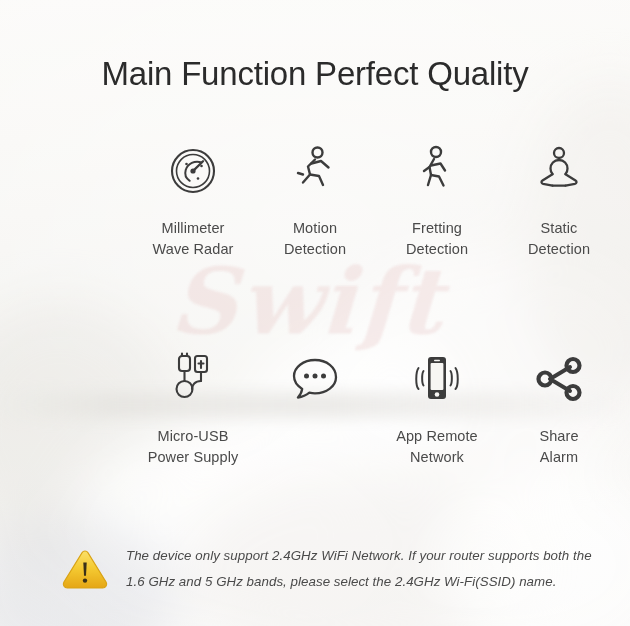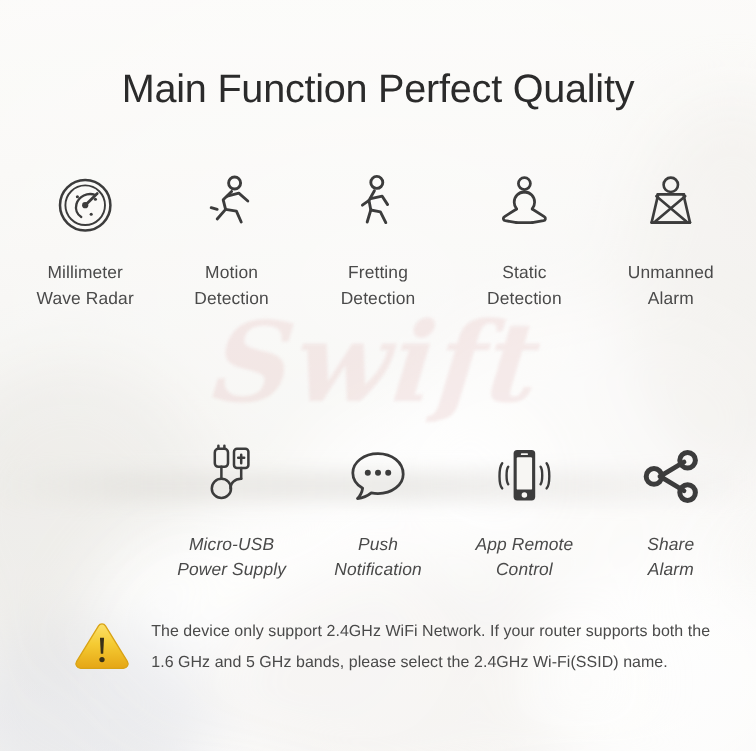--- a/index.html
+++ b/index.html
@@ -118,21 +118,21 @@
   }
 
   .feature-row {
     position: absolute;
     left: 10px;
     right: 10px;
     display: flex;
     justify-content: flex-end;
   }
   .row-1 { top: 140px; }
-  .row-2 { top: 366px; font-style: italic; }
+  .row-2 { top: 348px; }
 
   .feature {
     width: 20%;
     display: flex;
     flex-direction: column;
     align-items: center;
   }
 
   .feature-icon {
     height: 62px;
@@ -149,26 +149,27 @@
     font-size: 14.5px;
     line-height: 1.42;
     color: #4a4a4a;
     letter-spacing: .1px;
     white-space: pre-line;
   }
 
   
   .notice {
     position: absolute;
-    top: 512px;
+    top: 542px;
     left: 62px;
     right: 46px;
     display: flex;
     align-items: flex-end;
     gap: 18px;
+    font-style: italic;
   }
 
   .warn-icon {
     flex: 0 0 auto;
     margin-top: 6px;
   }
 
   .notice-text {
     font-size: 13.3px;
     line-height: 1.95;
@@ -257,34 +258,20 @@
             <path d="M25 15c5 0 8.5 3.8 8.5 8.5 0 2.4-.9 4.3-2 5.6"></path>
             <path d="M18.5 29.2 8.5 35.5c-1.6 1-1.3 3 .6 3.4l9.4 1.7"></path>
             <path d="M31.5 29.2 41.5 35.5c1.6 1 1.3 3-.6 3.4l-9.4 1.7"></path>
             <path d="M18.5 40.6h13"></path>
           </svg>
         </div>
         <div class="feature-label">Static
 Detection</div>
       </div>
 
-      <div class="feature">
-        <div class="feature-icon">
-          <svg width="48" height="52" viewBox="0 0 48 52" fill="none" stroke="currentColor" stroke-width="2.2" stroke-linecap="round" stroke-linejoin="round">
-            <circle cx="24" cy="9" r="6"></circle>
-            <path d="M13 17h22"></path>
-            <path d="M13.5 17 8 40.5h32L34.5 17"></path>
-            <path d="M8 40.5h32"></path>
-            <path d="M12 18.5 37 39.5"></path>
-            <path d="M36 18.5 11 39.5"></path>
-          </svg>
-        </div>
-        <div class="feature-label">Unmanned
-Alarm</div>
-      </div>
 
     </div>
 
     <div class="feature-row row-2">
 
       <div class="feature">
         <div class="feature-icon">
           <svg width="44" height="54" viewBox="0 0 44 54" fill="none" stroke="currentColor" stroke-width="2.1" stroke-linecap="round" stroke-linejoin="round">
             <rect x="8" y="4" width="11" height="15" rx="3"></rect>
             <path d="M11 4V1.5M16 4V1.5"></path>
@@ -302,39 +289,37 @@
 
       <div class="feature">
         <div class="feature-icon">
           <svg width="52" height="48" viewBox="0 0 52 48" fill="none" stroke="currentColor" stroke-width="2.3" stroke-linecap="round" stroke-linejoin="round">
             <path d="M26 5C14.4 5 5 12.2 5 21.1c0 5.2 3.2 9.8 8.2 12.8-.5 3.2-2 6.3-4.3 8.6 4.6-.6 8.6-2.4 11.5-4.8 1.8.4 3.7.6 5.6.6 11.6 0 21-7.2 21-16.1C47 12.2 37.6 5 26 5z"></path>
             <circle cx="17.5" cy="21" r="2.5" fill="currentColor" stroke="none"></circle>
             <circle cx="26" cy="21" r="2.5" fill="currentColor" stroke="none"></circle>
             <circle cx="34.5" cy="21" r="2.5" fill="currentColor" stroke="none"></circle>
           </svg>
         </div>
-        <div class="feature-label">Push
-Notification</div>
       </div>
 
       <div class="feature">
         <div class="feature-icon">
           <svg width="56" height="52" viewBox="0 0 56 52" fill="none" stroke="currentColor" stroke-width="2" stroke-linecap="round" stroke-linejoin="round">
             <rect x="19" y="4" width="18" height="42" rx="3" fill="currentColor" stroke="none"></rect>
             <rect x="21.6" y="10" width="12.8" height="27" rx="1" fill="#f7f6f3" stroke="none"></rect>
             <rect x="25" y="6.8" width="6" height="1.4" rx=".7" fill="#f7f6f3" stroke="none"></rect>
             <circle cx="28" cy="41.5" r="2.3" fill="#f7f6f3" stroke="none"></circle>
             <path d="M14.5 18c-1.8 2.3-1.8 12 0 14.5"></path>
             <path d="M9.5 15c-3 4-3 18 0 21"></path>
             <path d="M41.5 18c1.8 2.3 1.8 12 0 14.5"></path>
             <path d="M46.5 15c3 4 3 18 0 21"></path>
           </svg>
         </div>
         <div class="feature-label">App Remote
-Control</div>
+Network</div>
       </div>
 
 
       <div class="feature">
         <div class="feature-icon">
           <svg width="54" height="48" viewBox="0 0 54 48" fill="none" stroke="currentColor" stroke-width="4" stroke-linecap="round">
             <path d="M18 24 38 12M18 24l20 12"></path>
             <circle cx="13" cy="24" r="6.5" stroke-width="4.2"></circle>
             <circle cx="41" cy="10.5" r="6.5" stroke-width="4.2"></circle>
             <circle cx="41" cy="37.5" r="6.5" stroke-width="4.2"></circle>

